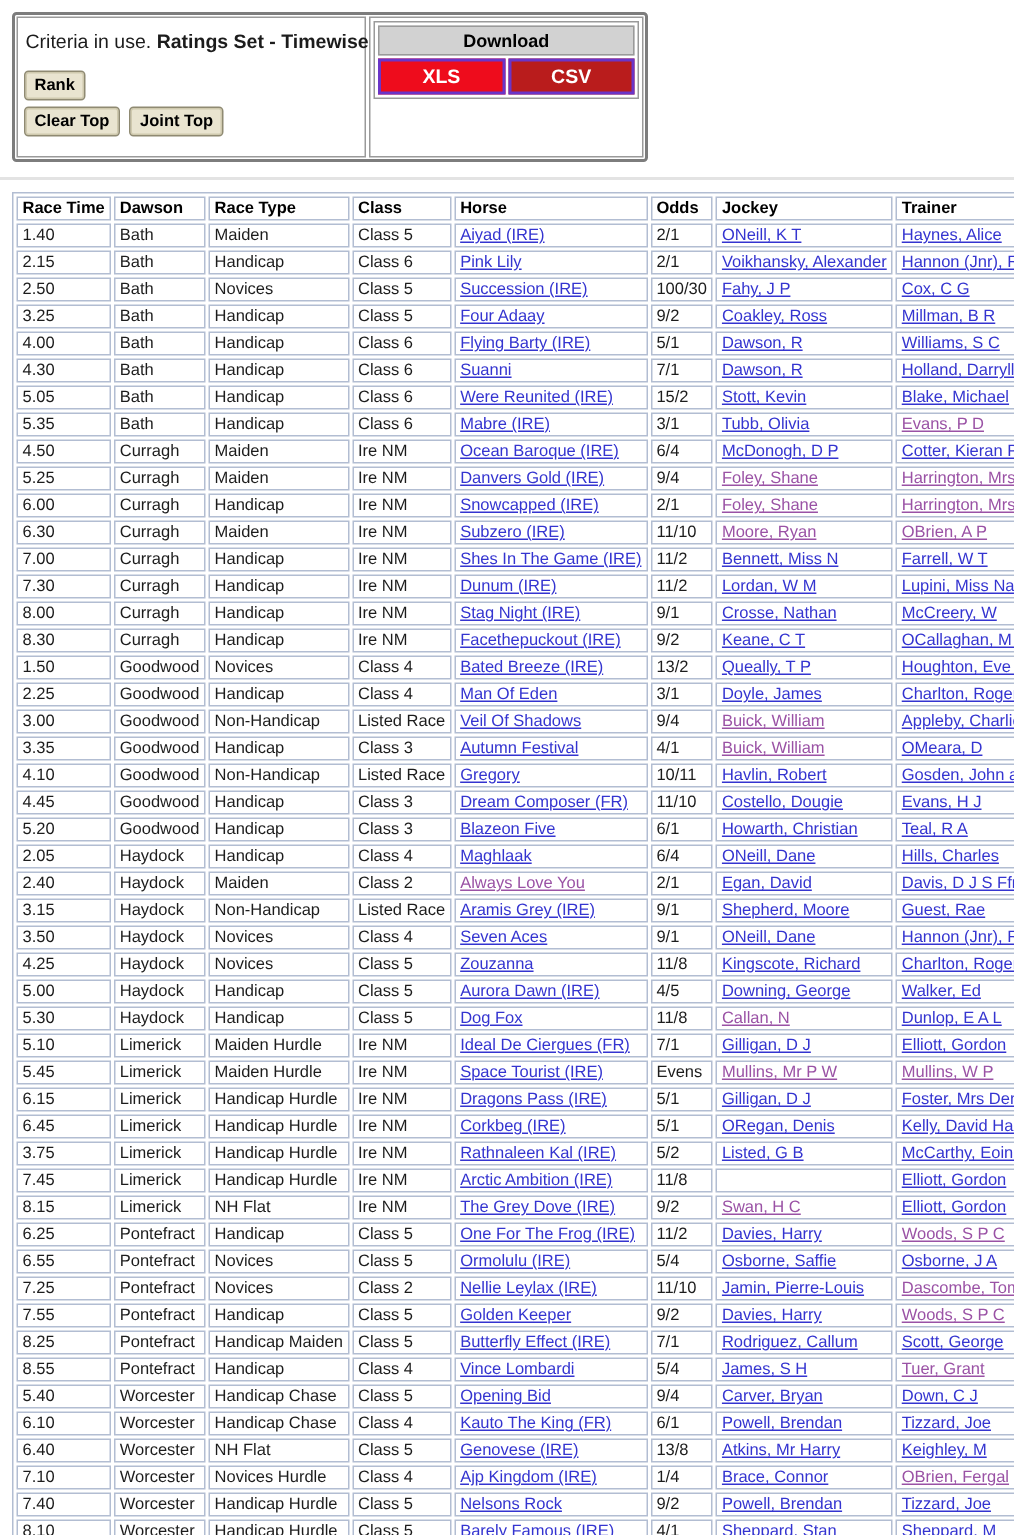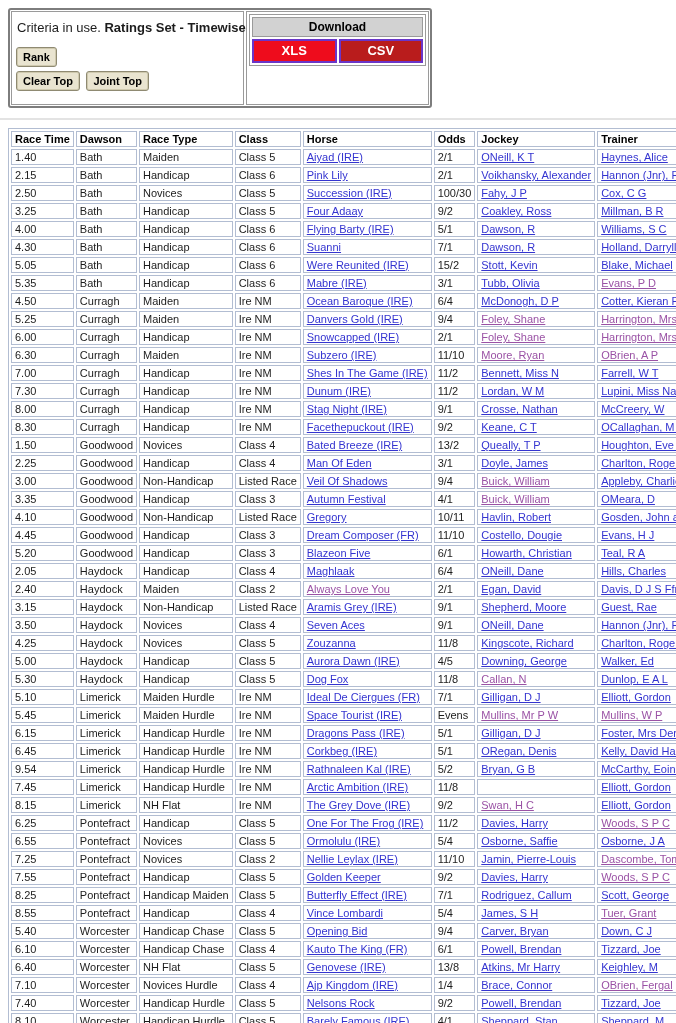--- a/index.html
+++ b/index.html
@@ -424,27 +424,27 @@
           <td>6.45</td>
           <td>Limerick</td>
           <td>Handicap Hurdle</td>
           <td>Ire NM</td>
           <td><a href="#">Corkbeg (IRE)</a></td>
           <td>5/1</td>
           <td><a href="#">ORegan, Denis</a></td>
           <td><a href="#">Kelly, David Harry</a></td>
         </tr>
         <tr>
-          <td>9.54</td>
+          <td>3.75</td>
           <td>Limerick</td>
           <td>Handicap Hurdle</td>
           <td>Ire NM</td>
           <td><a href="#">Rathnaleen Kal (IRE)</a></td>
           <td>5/2</td>
-          <td><a href="#">Bryan, G B</a></td>
+          <td><a href="#">Listed, G B</a></td>
           <td><a href="#">McCarthy, Eoin Christopher</a></td>
         </tr>
         <tr>
           <td>7.45</td>
           <td>Limerick</td>
           <td>Handicap Hurdle</td>
           <td>Ire NM</td>
           <td><a href="#">Arctic Ambition (IRE)</a></td>
           <td>11/8</td>
           <td></td>

